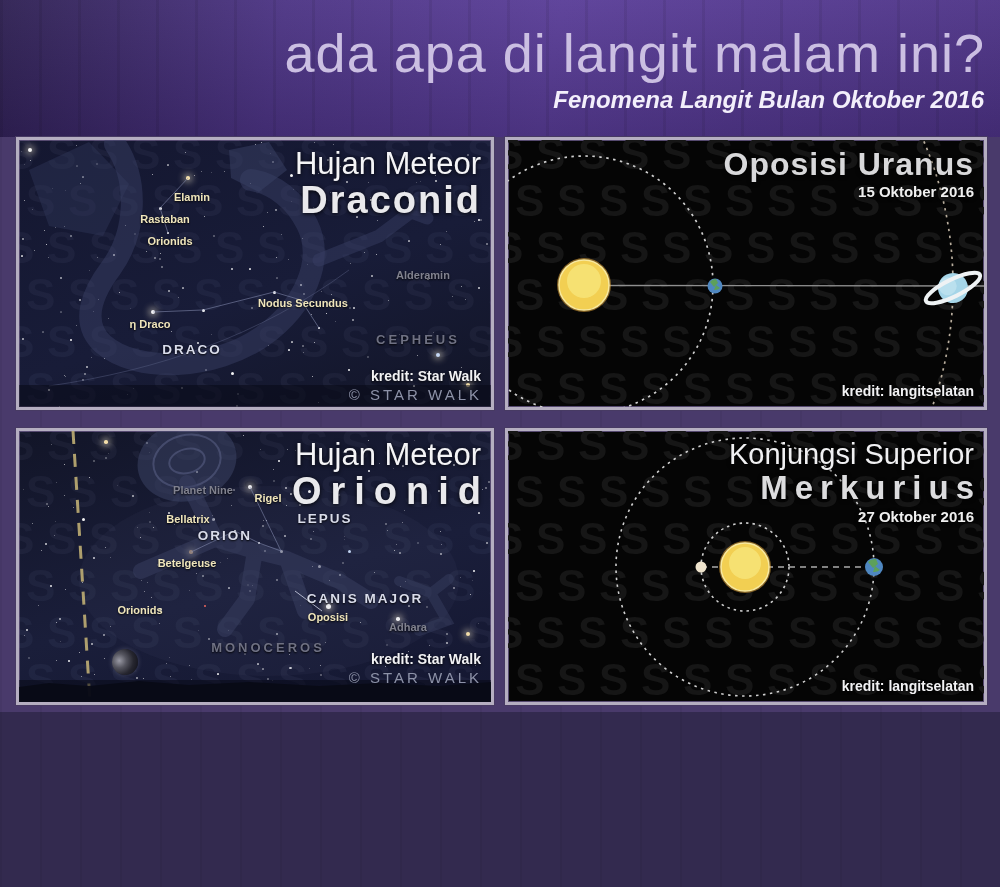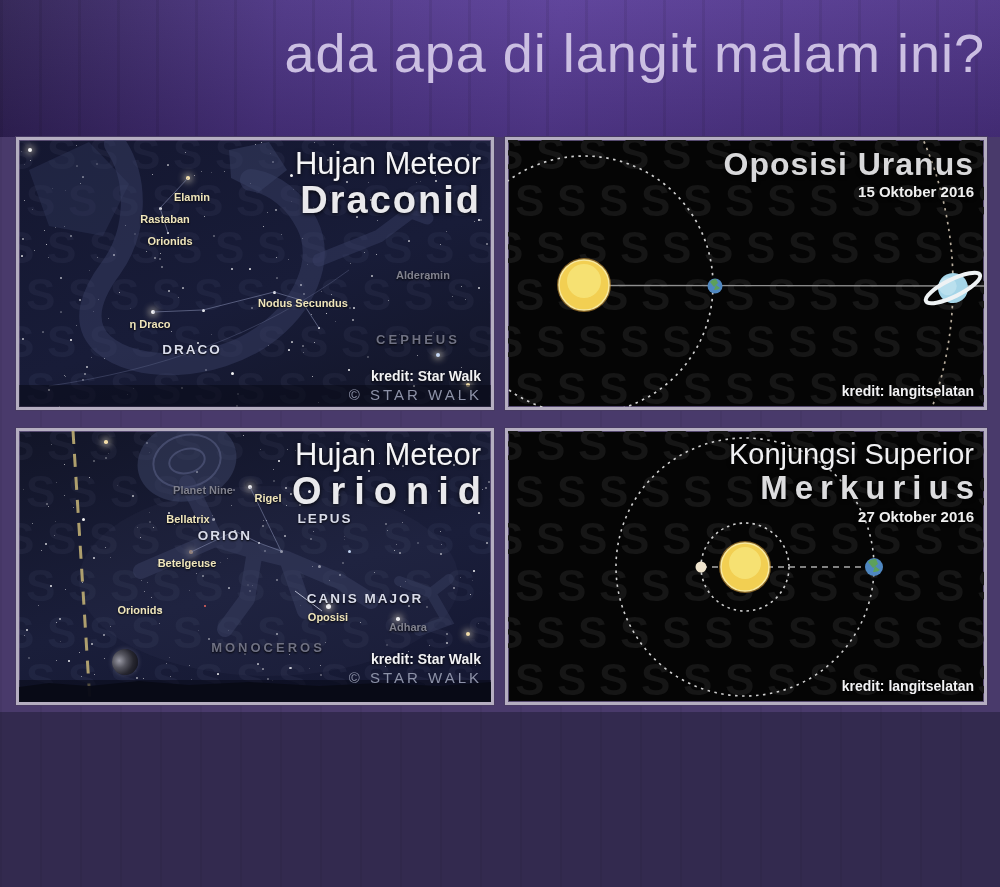--- a/index.html
+++ b/index.html
@@ -63,20 +63,21 @@
   .footer:after{content:"";position:absolute;inset:0;
     background:repeating-linear-gradient(90deg,rgba(0,0,0,.05) 0 2px,transparent 2px 40px);}
 </style>
 </head>
 <body>
 
 <div class="canvas">
 
   <div class="header">
     <div class="title">ada apa di langit malam ini?</div>
+    <div class="subtitle">Fenomena Langit Bulan Oktober 2016</div>
   </div>
 
   <div class="bodyzone"></div>
 
   <div class="panel p-draconid" id="pd">
     <div class="spat">
         <i class="sg" style="left: -14px; top: -8px; color: rgb(170, 180, 224); opacity: 0.05;">S</i>
         <i class="sg" style="left: 28px; top: -8px; color: rgb(170, 180, 224); opacity: 0.05;">S</i>
         <i class="sg" style="left: 70px; top: -8px; color: rgb(170, 180, 224); opacity: 0.05;">S</i>
         <i class="sg" style="left: 112px; top: -8px; color: rgb(170, 180, 224); opacity: 0.05;">S</i>

